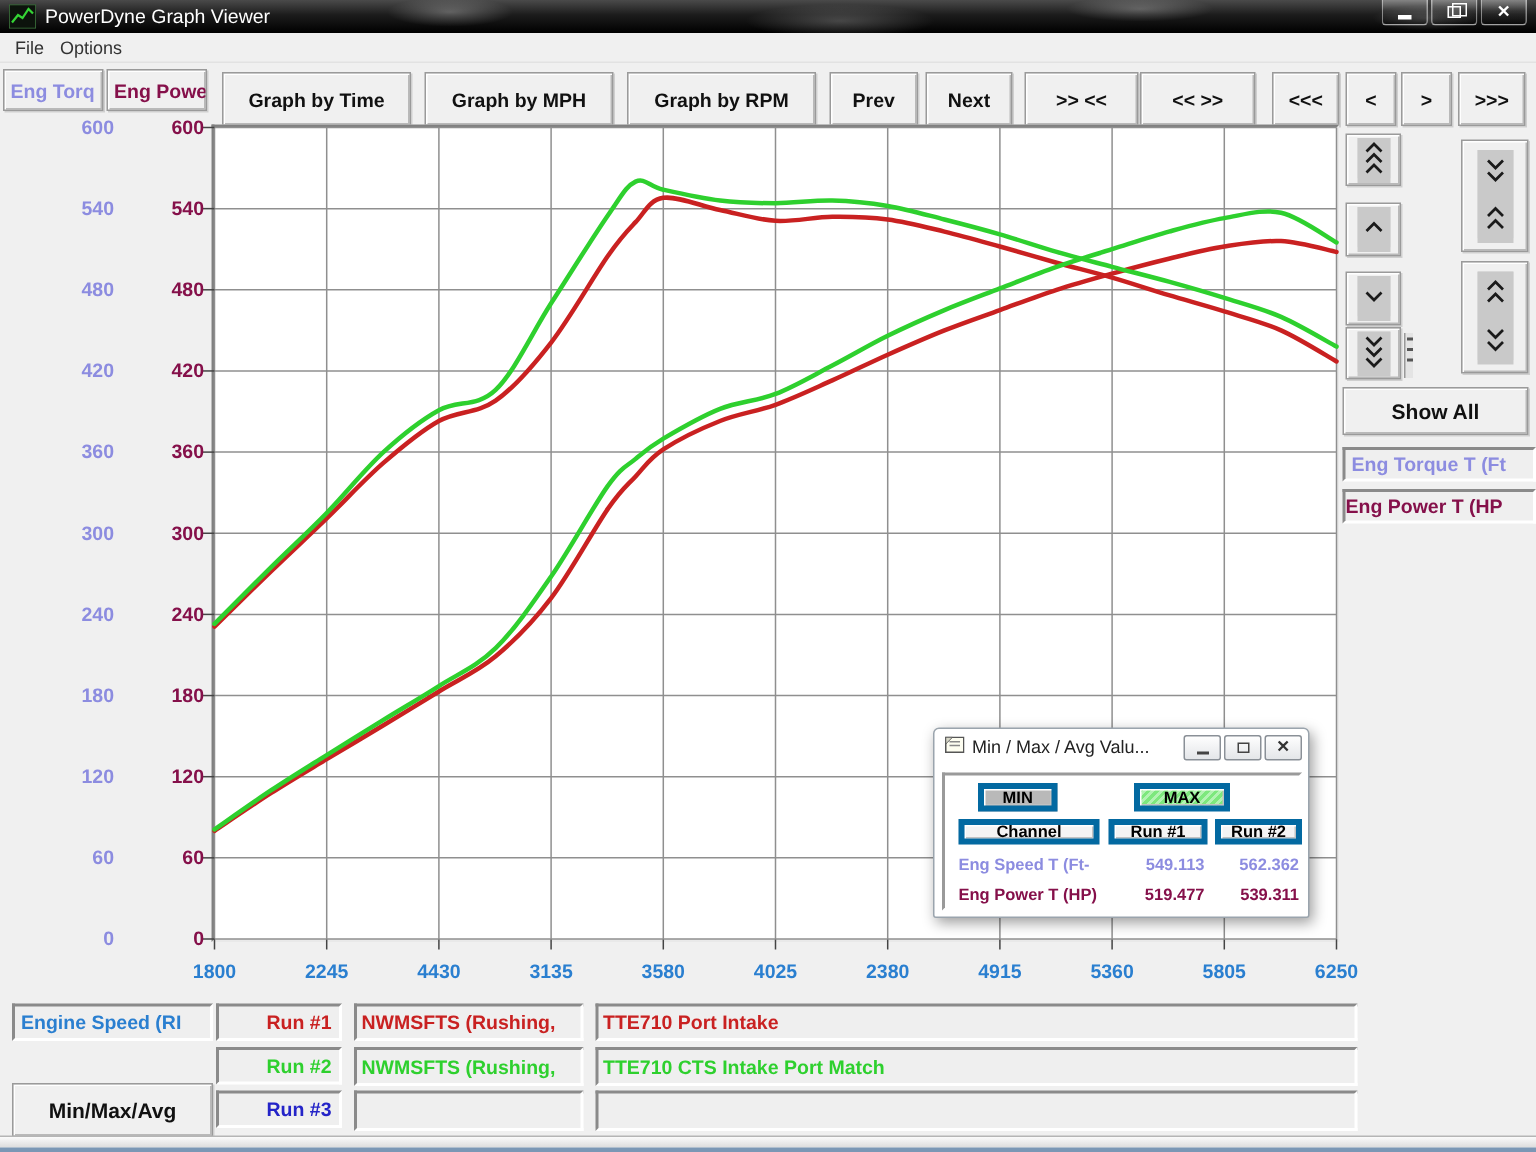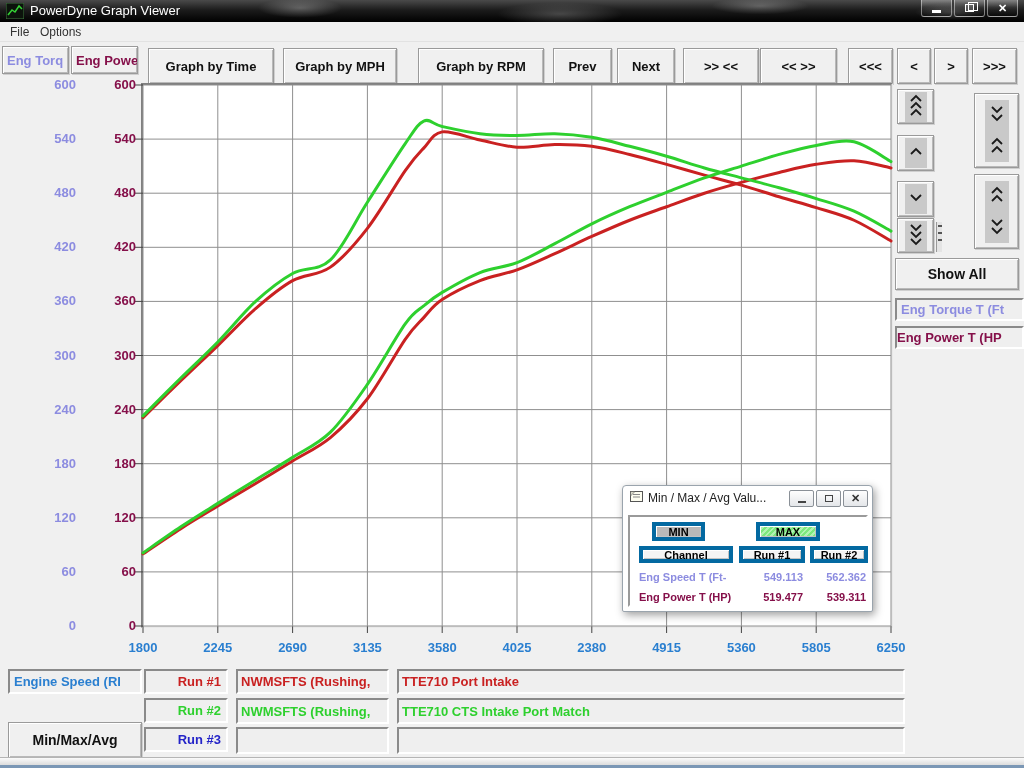--- a/index.html
+++ b/index.html
@@ -96,21 +96,21 @@
 
 <div class="menubar">
   <span class="menu-item" style="left:10px">File</span>
   <span class="menu-item" style="left:40px">Options</span>
 </div>
 
 <div class="btn3d" style="left:2px; top:46px; width:67px; height:28px; color:#8c8ce0; overflow:hidden; justify-content:flex-start; padding-left:4px;">Eng Torq</div>
 <div class="btn3d" style="left:71px; top:46px; width:67px; height:28px; color:#85104a; overflow:hidden; justify-content:flex-start; padding-left:4px;">Eng Powe</div>
 
 <div class="btn3d" style="left:148px; top:48px; width:126px; height:36px;">Graph by Time</div>
-<div class="btn3d" style="left:283px; top:48px; width:114px; height:36px;">Graph by MPH</div>
+<div class="btn3d" style="left:283px; top:48px; width:126px; height:36px;">Graph by MPH</div>
 <div class="btn3d" style="left:418px; top:48px; width:126px; height:36px;">Graph by RPM</div>
 <div class="btn3d" style="left:553px; top:48px; width:59px; height:36px;">Prev</div>
 <div class="btn3d" style="left:617px; top:48px; width:58px; height:36px;">Next</div>
 <div class="btn3d" style="left:683px; top:48px; width:76px; height:36px;">&gt;&gt; &lt;&lt;</div>
 <div class="btn3d" style="left:760px; top:48px; width:77px; height:36px;">&lt;&lt; &gt;&gt;</div>
 <div class="btn3d" style="left:848px; top:48px; width:45px; height:36px;">&lt;&lt;&lt;</div>
 <div class="btn3d" style="left:897px; top:48px; width:34px; height:36px;">&lt;</div>
 <div class="btn3d" style="left:934px; top:48px; width:34px; height:36px;">&gt;</div>
 <div class="btn3d" style="left:972px; top:48px; width:45px; height:36px;">&gt;&gt;&gt;</div>
 
@@ -188,21 +188,21 @@
     <div class="axis-label ycol" style="left: 66px; width: 70px; top: 346.5px; color: rgb(133, 16, 74);">300</div>
     <div class="axis-label ycol" style="left: 66px; width: 70px; top: 292.4px; color: rgb(133, 16, 74);">360</div>
     <div class="axis-label ycol" style="left: 66px; width: 70px; top: 238.3px; color: rgb(133, 16, 74);">420</div>
     <div class="axis-label ycol" style="left: 66px; width: 70px; top: 184.2px; color: rgb(133, 16, 74);">480</div>
     <div class="axis-label ycol" style="left: 66px; width: 70px; top: 130.1px; color: rgb(133, 16, 74);">540</div>
     <div class="axis-label ycol" style="left: 66px; width: 70px; top: 76px; color: rgb(133, 16, 74);">600</div>
   </div>
 <div id="x-labels">
     <div class="axis-label xlab" style="left: 113px; top: 639px; color: rgb(42, 127, 208);">1800</div>
     <div class="axis-label xlab" style="left: 187.8px; top: 639px; color: rgb(42, 127, 208);">2245</div>
-    <div class="axis-label xlab" style="left: 262.6px; top: 639px; color: rgb(42, 127, 208);">2690</div>
+    <div class="axis-label xlab" style="left: 262.6px; top: 639px; color: rgb(42, 127, 208);">4430</div>
     <div class="axis-label xlab" style="left: 337.4px; top: 639px; color: rgb(42, 127, 208);">3135</div>
     <div class="axis-label xlab" style="left: 412.2px; top: 639px; color: rgb(42, 127, 208);">3580</div>
     <div class="axis-label xlab" style="left: 487px; top: 639px; color: rgb(42, 127, 208);">4025</div>
     <div class="axis-label xlab" style="left: 561.8px; top: 639px; color: rgb(42, 127, 208);">2380</div>
     <div class="axis-label xlab" style="left: 636.6px; top: 639px; color: rgb(42, 127, 208);">4915</div>
     <div class="axis-label xlab" style="left: 711.4px; top: 639px; color: rgb(42, 127, 208);">5360</div>
     <div class="axis-label xlab" style="left: 786.2px; top: 639px; color: rgb(42, 127, 208);">5805</div>
     <div class="axis-label xlab" style="left: 861px; top: 639px; color: rgb(42, 127, 208);">6250</div>
   </div>
 

